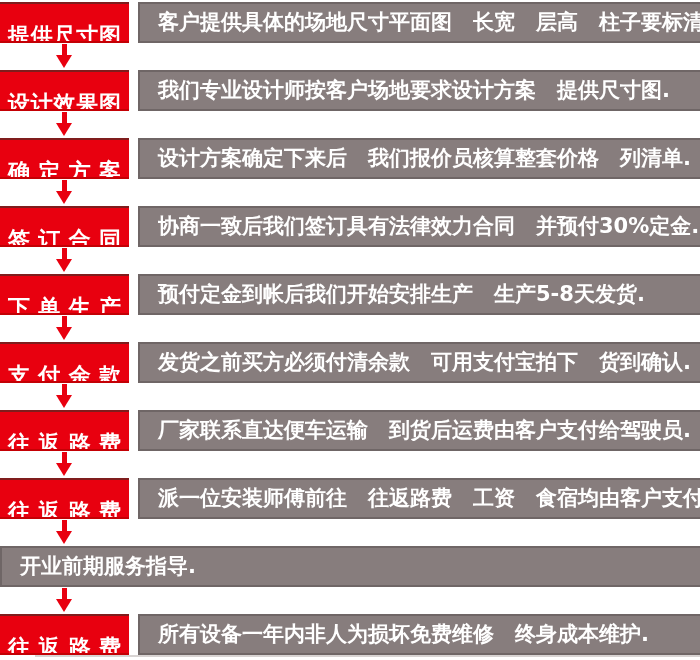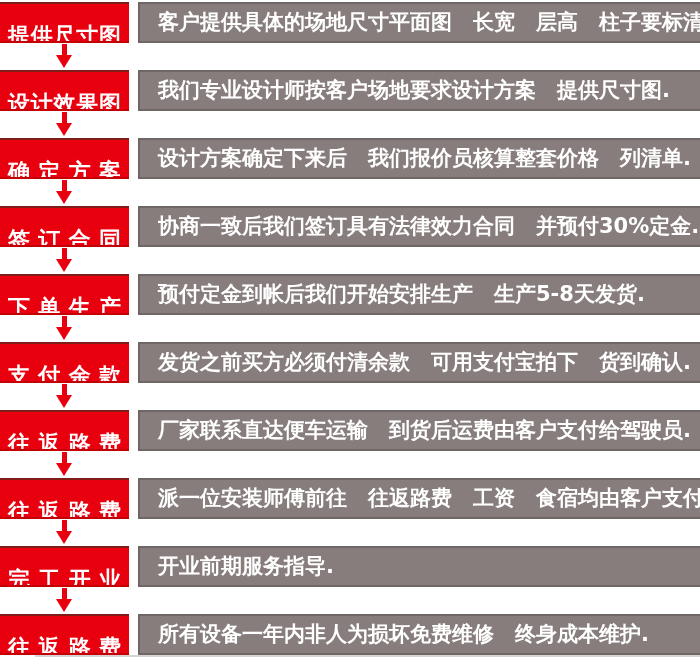--- a/index.html
+++ b/index.html
@@ -184,21 +184,20 @@
     <div class="gap">
       <span class="arrow">
           <i class="stem"></i>
           <i class="head"></i>
         </span>
     </div>
   </div>
 
   <div>
     <div class="bar-row">
-      <div class="step-label">完工开业</div>
       <div class="step-desc">开业前期服务指导.</div>
     </div>
     <div class="gap">
       <span class="arrow">
           <i class="stem"></i>
           <i class="head"></i>
         </span>
     </div>
   </div>
 

